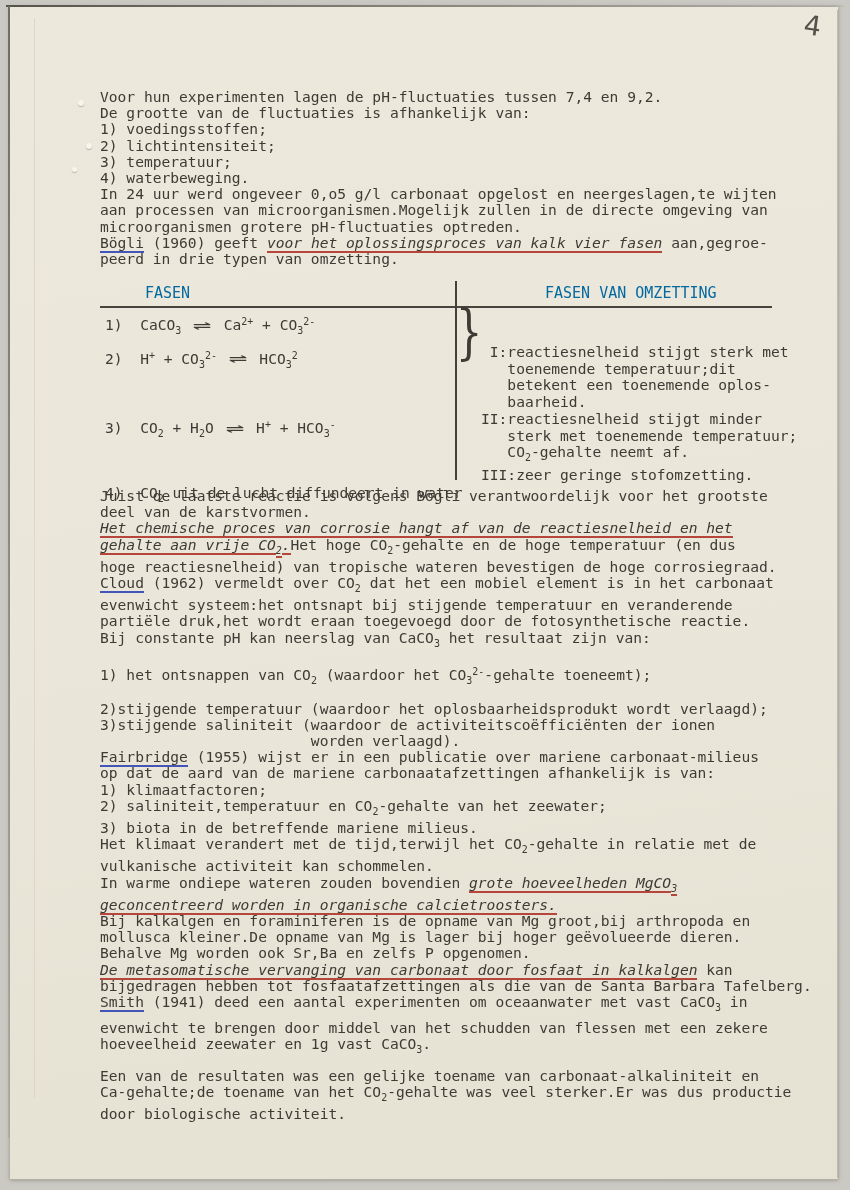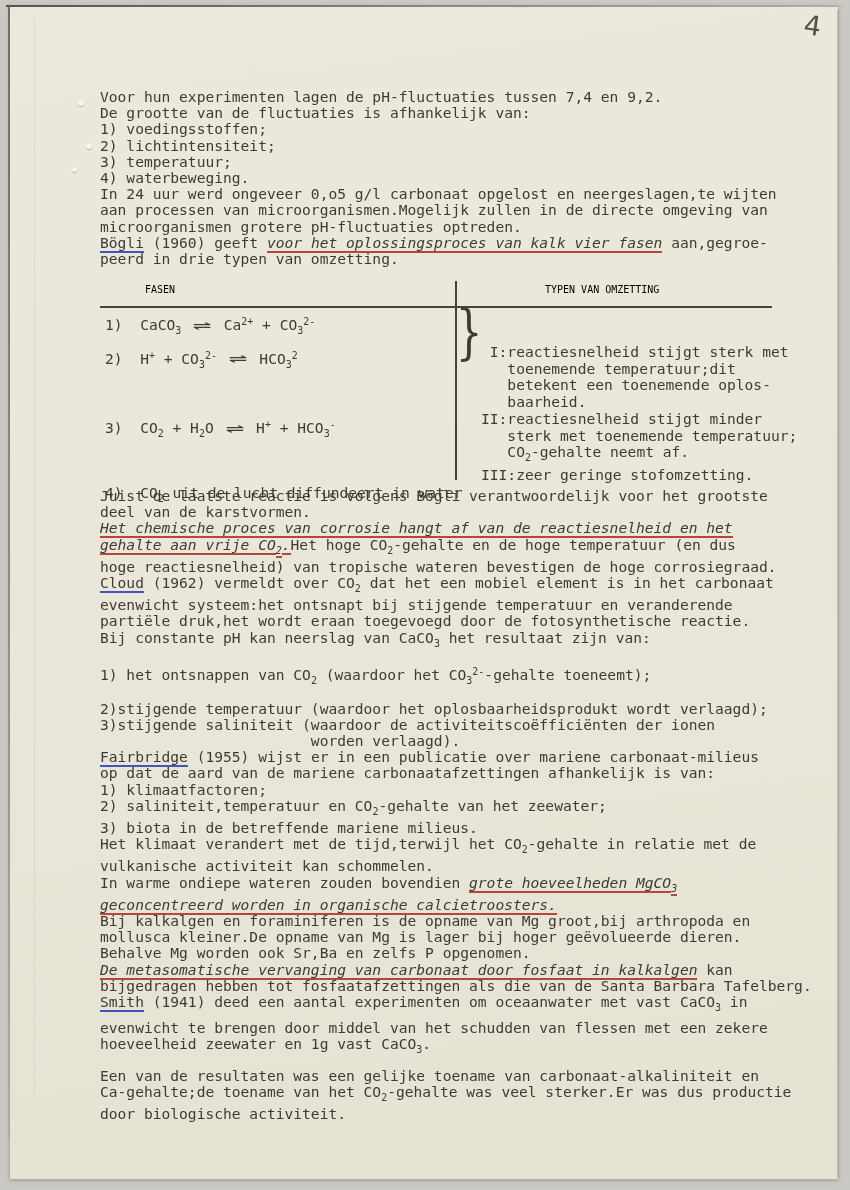--- a/index.html
+++ b/index.html
@@ -24,42 +24,42 @@
   .right-col{line-height:16.7px;}
   .sb{font-size:10px;vertical-align:-4px;}
   .sp{font-size:10px;vertical-align:4.5px;}
   .ur{border-bottom:2px solid var(--red,#b5463b);font-style:italic;}
   .ub{border-bottom:2px solid var(--blue,#4356b8);text-align:right;}
   .arr{display:inline-block;transform:scaleX(2.1);margin:0 8px;}
   .rule-h{position:absolute;left:100px;top:306px;width:672px;height:2px;background:#49453e;}
   .rule-v{position:absolute;left:455px;top:281px;width:2px;height:199px;background:#45413a;}
   .brace{position:absolute;left:450px;top:301px;font-size:60px;line-height:60px;color:#3e3b35;
          font-family:"DejaVu Serif", serif;transform:scaleX(.7);}
-  .th{position:absolute;color:#000000;font-size:10px;}
+  .th{position:absolute;color:#0369a1;font-size:15px;}
 </style>
 </head>
 <body>
 
 <div class="stage">
   <div class="paper"></div>
   <div class="edge-top"></div>
   <div class="edge-left"></div>
   <div class="edge-bottom"></div>
   <div class="edge-right"></div>
   <div class="crease"></div>
   <div class="speck" style="left:78px;top:100px;"></div>
   <div class="speck" style="left:86px;top:143px;"></div>
   <div class="speck" style="left:72px;top:167px;width:5px;height:5px;"></div>
 
   <div class="pagenum">4</div>
 
   <div class="txt" style="left:100px;top:89px;"><div class="line"><span>Voor hun experimenten lagen de pH-fluctuaties tussen 7,4 en 9,2.</span></div><div class="line"><span>De grootte van de fluctuaties is afhankelijk van:</span></div><div class="line"><span>1) voedingsstoffen;</span></div><div class="line"><span>2) lichtintensiteit;</span></div><div class="line"><span>3) temperatuur;</span></div><div class="line"><span>4) waterbeweging.</span></div><div class="line"><span>In 24 uur werd ongeveer 0,o5 g/l carbonaat opgelost en neergeslagen,te wijten</span></div><div class="line"><span>aan processen van microorganismen.Mogelijk zullen in de directe omgeving van</span></div><div class="line"><span>microorganismen grotere pH-fluctuaties optreden.</span></div><div class="line"><span class="ub">Bögli</span><span> (1960) geeft </span><span class="ur">voor het oplossingsproces van kalk vier fasen</span><span> aan,gegroe-</span></div><div class="line"><span>peerd in drie typen van omzetting.</span></div></div>
 
   <div class="th" style="left:145px;top:284px;">FASEN</div>
-  <div class="th" style="left:545px;top:284px;">TYPEN VAN OMZETTING</div>
+  <div class="th" style="left:545px;top:284px;">FASEN VAN OMZETTING</div>
   <div class="rule-h"></div>
   <div class="rule-v"></div>
   <div class="brace">}</div>
   <div class="txt" style="left:105px;top:314px;"><div class="line"><span>1)  CaCO</span><span class="sb">3</span><span> </span><span class="arr">⇌</span><span> Ca</span><span class="sp">2+</span><span> + CO</span><span class="sb">3</span><span class="sp">2-</span></div><div class="line" style="margin-top: 9px;"><span>2)  H</span><span class="sp">+</span><span> + CO</span><span class="sb">3</span><span class="sp">2-</span><span> </span><span class="arr">⇌</span><span> HCO</span><span class="sb">3</span><span class="sp">2</span></div><div class="line" style="margin-top: 45px;"><span>3)  CO</span><span class="sb">2</span><span> + H</span><span class="sb">2</span><span>O </span><span class="arr">⇌</span><span> H</span><span class="sp">+</span><span> + HCO</span><span class="sb">3</span><span class="sp">-</span></div><div class="line" style="margin-top: 43px;"><span>4)  CO</span><span class="sb">2</span><span> uit de lucht diffundeert in water</span></div></div>
   <div class="txt right-col" style="left:481px;top:344px;"><div class="line"><span> I:reactiesnelheid stijgt sterk met</span></div><div class="line"><span>   toenemende temperatuur;dit</span></div><div class="line"><span>   betekent een toenemende oplos-</span></div><div class="line"><span>   baarheid.</span></div><div class="line"><span>II:reactiesnelheid stijgt minder</span></div><div class="line"><span>   sterk met toenemende temperatuur;</span></div><div class="line"><span>   CO</span><span class="sb">2</span><span>-gehalte neemt af.</span></div><div class="line"><span>III:zeer geringe stofomzetting.</span></div></div>
 
   <div class="txt" style="left:100px;top:488px;"><div class="line"><span>Juist de laatste reactie is volgens Bögli verantwoordelijk voor het grootste</span></div><div class="line"><span>deel van de karstvormen.</span></div><div class="line"><span class="ur">Het chemische proces van corrosie hangt af van de reactiesnelheid en het</span></div><div class="line"><span class="ur">gehalte aan vrije CO</span><span class="sb ur">2</span><span class="ur">.</span><span>Het hoge CO</span><span class="sb">2</span><span>-gehalte en de hoge temperatuur (en dus</span></div><div class="line"><span>hoge reactiesnelheid) van tropische wateren bevestigen de hoge corrosiegraad.</span></div><div class="line"><span class="ub">Cloud</span><span> (1962) vermeldt over CO</span><span class="sb">2</span><span> dat het een mobiel element is in het carbonaat</span></div><div class="line"><span>evenwicht systeem:het ontsnapt bij stijgende temperatuur en veranderende</span></div><div class="line"><span>partiële druk,het wordt eraan toegevoegd door de fotosynthetische reactie.</span></div><div class="line"><span>Bij constante pH kan neerslag van CaCO</span><span class="sb">3</span><span> het resultaat zijn van:</span></div><div class="line" style="margin-top: 12px;"><span>1) het ontsnappen van CO</span><span class="sb">2</span><span> (waardoor het CO</span><span class="sb">3</span><span class="sp">2-</span><span>-gehalte toeneemt);</span></div><div class="line" style="margin-top: 12px;"><span>2)stijgende temperatuur (waardoor het oplosbaarheidsprodukt wordt verlaagd);</span></div><div class="line"><span>3)stijgende saliniteit (waardoor de activiteitscoëfficiënten der ionen</span></div><div class="line"><span>                        worden verlaagd).</span></div><div class="line"><span class="ub">Fairbridge</span><span> (1955) wijst er in een publicatie over mariene carbonaat-milieus</span></div><div class="line"><span>op dat de aard van de mariene carbonaatafzettingen afhankelijk is van:</span></div><div class="line"><span>1) klimaatfactoren;</span></div><div class="line"><span>2) saliniteit,temperatuur en CO</span><span class="sb">2</span><span>-gehalte van het zeewater;</span></div><div class="line"><span>3) biota in de betreffende mariene milieus.</span></div><div class="line"><span>Het klimaat verandert met de tijd,terwijl het CO</span><span class="sb">2</span><span>-gehalte in relatie met de</span></div><div class="line"><span>vulkanische activiteit kan schommelen.</span></div><div class="line"><span>In warme ondiepe wateren zouden bovendien </span><span class="ur">grote hoeveelheden MgCO</span><span class="sb ur">3</span></div><div class="line"><span class="ur">geconcentreerd worden in organische calcietroosters.</span></div><div class="line"><span>Bij kalkalgen en foraminiferen is de opname van Mg groot,bij arthropoda en</span></div><div class="line"><span>mollusca kleiner.De opname van Mg is lager bij hoger geëvolueerde dieren.</span></div><div class="line"><span>Behalve Mg worden ook Sr,Ba en zelfs P opgenomen.</span></div><div class="line"><span class="ur">De metasomatische vervanging van carbonaat door fosfaat in kalkalgen</span><span> kan</span></div><div class="line"><span>bijgedragen hebben tot fosfaatafzettingen als die van de Santa Barbara Tafelberg.</span></div><div class="line"><span class="ub">Smith</span><span> (1941) deed een aantal experimenten om oceaanwater met vast CaCO</span><span class="sb">3</span><span> in</span></div><div class="line" style="margin-top: 4px;"><span>evenwicht te brengen door middel van het schudden van flessen met een zekere</span></div><div class="line"><span>hoeveelheid zeewater en 1g vast CaCO</span><span class="sb">3</span><span>.</span></div><div class="line" style="margin-top: 9px;"><span>Een van de resultaten was een gelijke toename van carbonaat-alkaliniteit en</span></div><div class="line"><span>Ca-gehalte;de toename van het CO</span><span class="sb">2</span><span>-gehalte was veel sterker.Er was dus productie</span></div><div class="line"><span>door biologische activiteit.</span></div></div>
 </div>
 
 </body></html>

